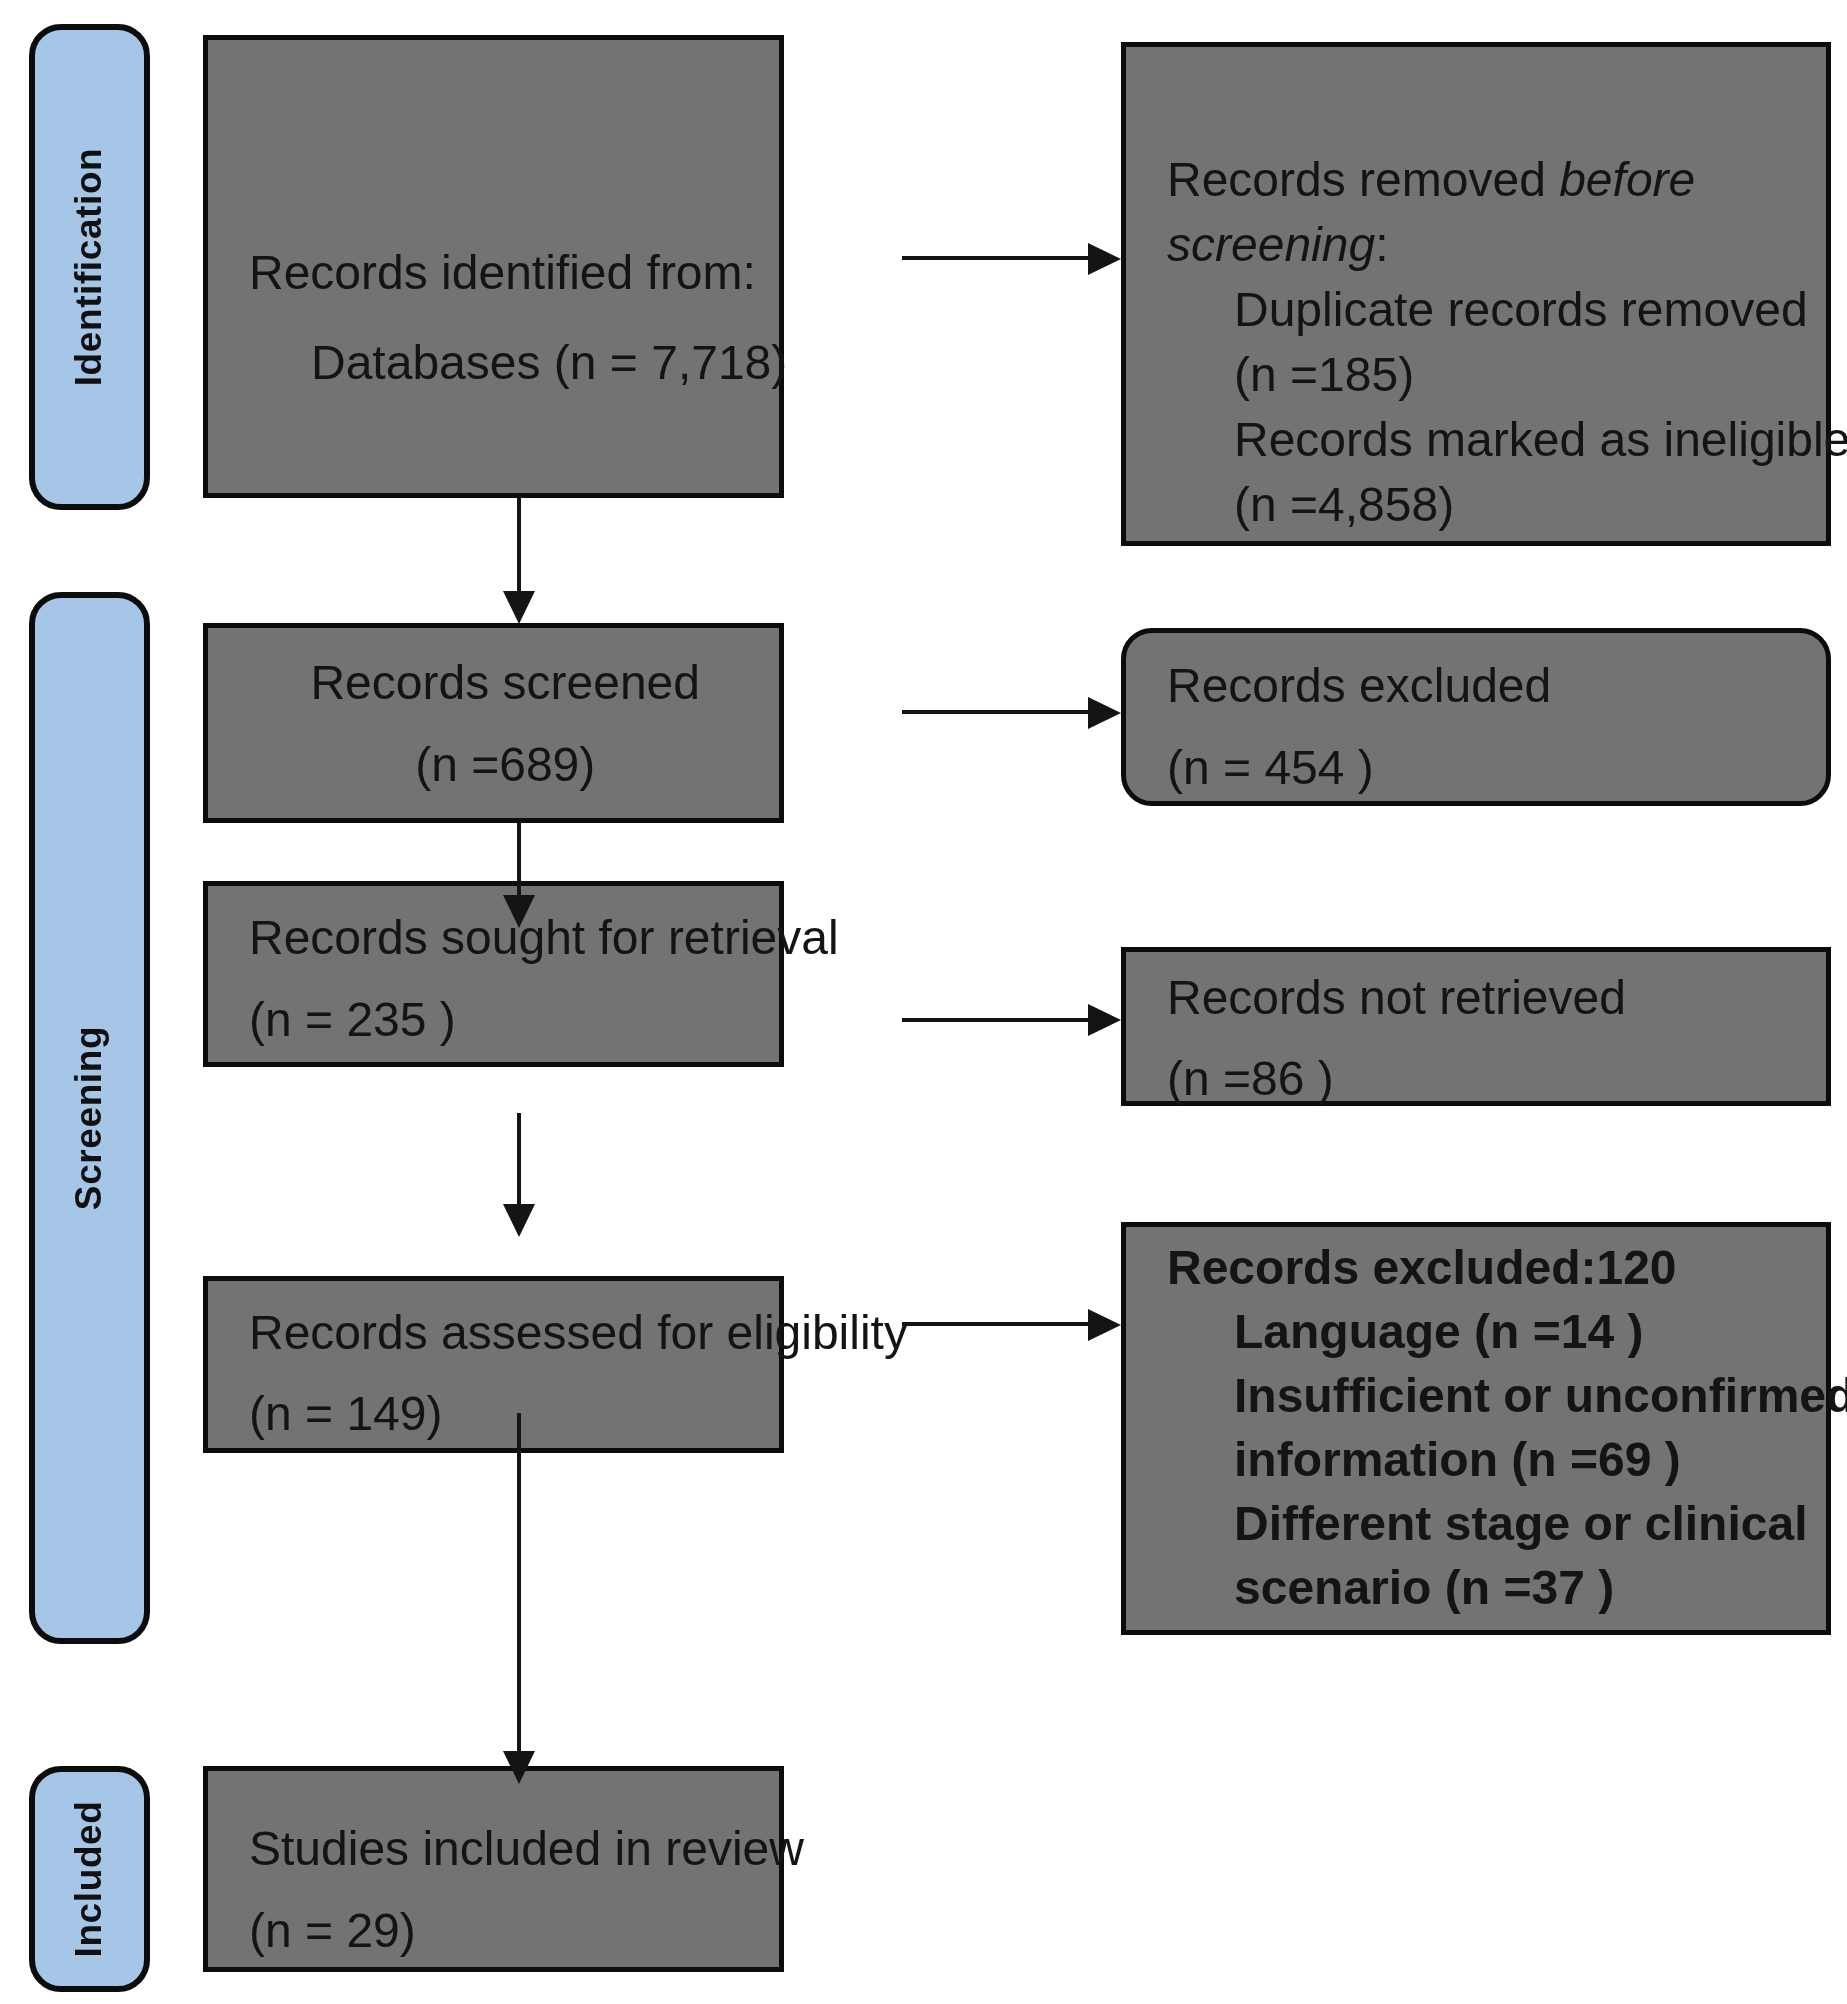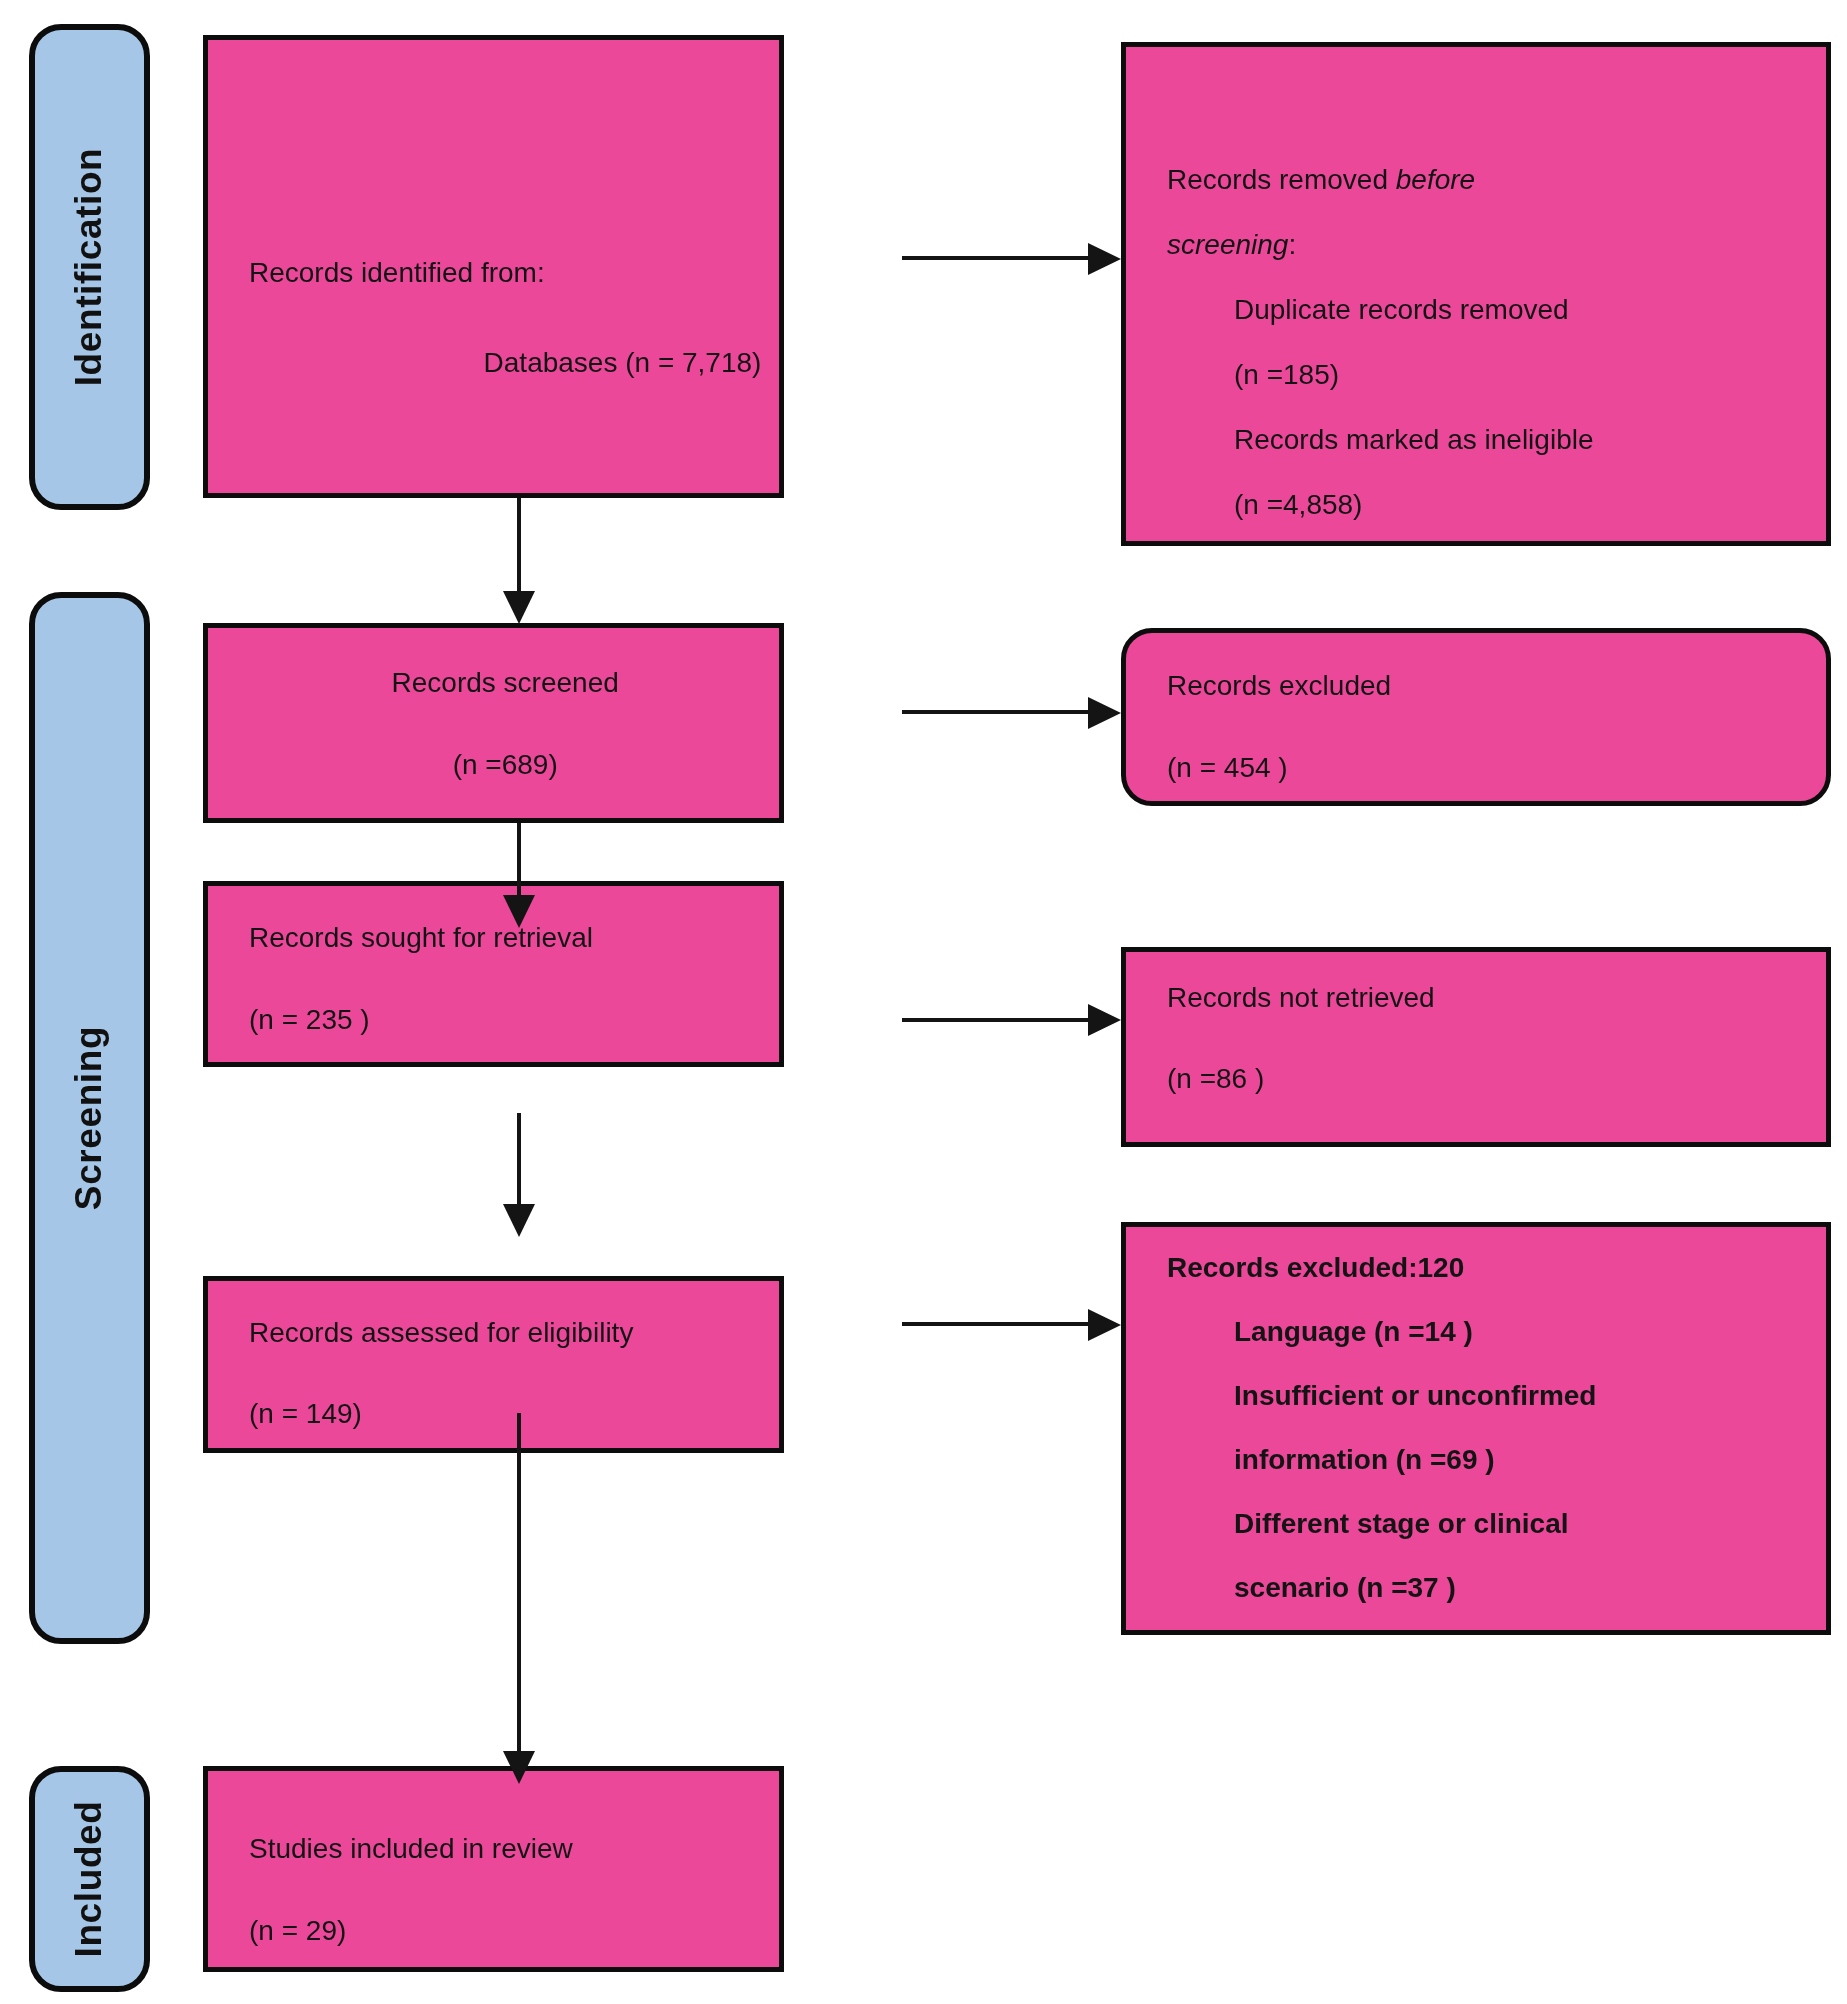--- a/index.html
+++ b/index.html
@@ -32,44 +32,44 @@
     letter-spacing: 0.6px;
     color: #111;
   }
   #stage-identification { top: 24px;   height: 486px;  }
   #stage-screening      { top: 592px; height: 1052px; }
   #stage-included       { top: 1766px; height: 226px;  }
 
   
   .box {
     position: absolute;
-    background: #ec4899;
+    background: #737373;
     border: 5.9px solid #0c0c0c;
     box-sizing: border-box;
-    font-size: 28px;
+    font-size: 48px;
     line-height: 67px;
   }
   .box .line { padding-left: 41px; padding-right: 17.6px; white-space: nowrap; }
   .box .sub  { padding-left: 108px; }
   .gap  { margin-top: 14.6px; }
   .it   { font-style: italic; }
 
   .main-col  { left: 203px;  width: 581px; }
   .right-col { left: 1121px; width: 710px; }
 
   #box-identified { top: 35px;   height: 463px; padding-top: 199px; }
   #box-identified .line2 { padding-left: 103px; margin-top: 23.4px; text-align: right; }
 
   #box-removed-before { top: 42px; height: 504px; padding-top: 100px; line-height: 65px; }
 
   #box-screened  { top: 623px; height: 200px; padding-top: 21px; text-align: center; }
   #box-excluded-screening { top: 628px; height: 178px; padding-top: 19.3px; border-radius: 31px; }
 
   #box-sought    { top: 881px; height: 186px; padding-top: 18px; }
-  #box-not-retrieved { top: 947px; height: 200px; padding-top: 11.7px; }
+  #box-not-retrieved { top: 947px; height: 159px; padding-top: 11.7px; }
 
   #box-assessed  { top: 1236px; height: 177px; padding-top: 17.6px; margin-top: 40px; }
   #box-excluded-eligibility { top: 1222px; height: 413px; padding-top: 8.8px; line-height: 64px; font-weight: bold; }
 
   #box-included-review { top: 1766px; height: 206px; padding-top: 44px; }
 
   
   .vline {
     position: absolute;
     left: 517px;

